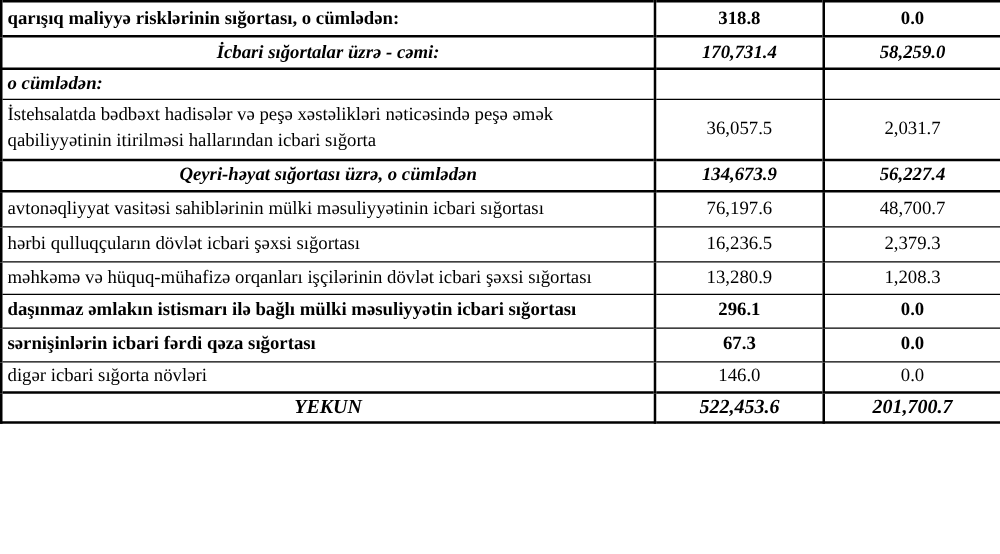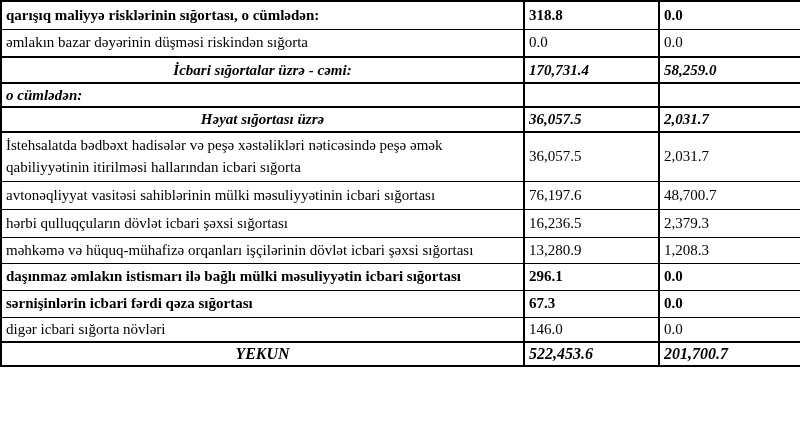--- a/index.html
+++ b/index.html
@@ -28,21 +28,21 @@
     vertical-align: middle;
     padding: 2px 4px;
     overflow: hidden;
   }
   table.report { border: 2px solid #000000; }
   col.c-label { width: 523px; }
   col.c-v1 { width: 135px; }
   col.c-v2 { width: 142px; }
 
   td.lbl { text-align: left; padding-left: 6px; }
-  td.num { text-align: left; }
+  td.num { text-align: center; }
   tr.bold td { font-weight: bold; }
   td.ind { padding-left: 17px; }
   td.ind2 { padding-left: 21px; }
   td.ctr { text-align: center; font-weight: bold; }
   tr.sec td {
     border-top-width: 2px;
     border-bottom-width: 2px;
     font-weight: bold;
     font-style: italic;
   }
@@ -72,44 +72,39 @@
       <col class="c-label">
       <col class="c-v1">
       <col class="c-v2">
     </colgroup>
     <tbody>
       <tr class="h28 bold">
         <td class="lbl">qarışıq maliyyə risklərinin sığortası,  o cümlədən:</td>
         <td class="num">318.8</td>
         <td class="num">0.0</td>
       </tr>
-      <tr class="h28">
-        <td class="lbl ind">əmlakın bazar dəyərinin düşməsi riskindən sığorta</td>
-        <td class="num">0.0</td>
-        <td class="num">0.0</td>
-      </tr>
       <tr class="h26 sec">
         <td class="ctr">İcbari sığortalar üzrə - cəmi:</td>
         <td class="num">170,731.4</td>
         <td class="num">58,259.0</td>
       </tr>
       <tr class="h24 subhead">
         <td class="lbl">o cümlədən:</td>
         <td class="num"></td>
         <td class="num"></td>
       </tr>
-      <tr class="h25 sec">
-        <td class="ctr">Həyat sığortası üzrə</td>
-        <td class="num">36,057.5</td>
-        <td class="num">2,031.7</td>
-      </tr>
       <tr class="h47 tall">
         <td class="lbl ind">İstehsalatda bədbəxt hadisələr və peşə xəstəlikləri nəticəsində peşə əmək qabiliyyətinin itirilməsi hallarından icbari sığorta</td>
         <td class="num">36,057.5</td>
         <td class="num">2,031.7</td>
+      </tr>
+      <tr class="h25 sec">
+        <td class="ctr">Qeyri-həyat sığortası üzrə, o cümlədən</td>
+        <td class="num">134,673.9</td>
+        <td class="num">56,227.4</td>
       </tr>
       <tr class="h28">
         <td class="lbl ind">avtonəqliyyat vasitəsi sahiblərinin mülki məsuliyyətinin icbari sığortası</td>
         <td class="num">76,197.6</td>
         <td class="num">48,700.7</td>
       </tr>
       <tr class="h28">
         <td class="lbl ind2">hərbi qulluqçuların dövlət icbari şəxsi sığortası</td>
         <td class="num">16,236.5</td>
         <td class="num">2,379.3</td>

